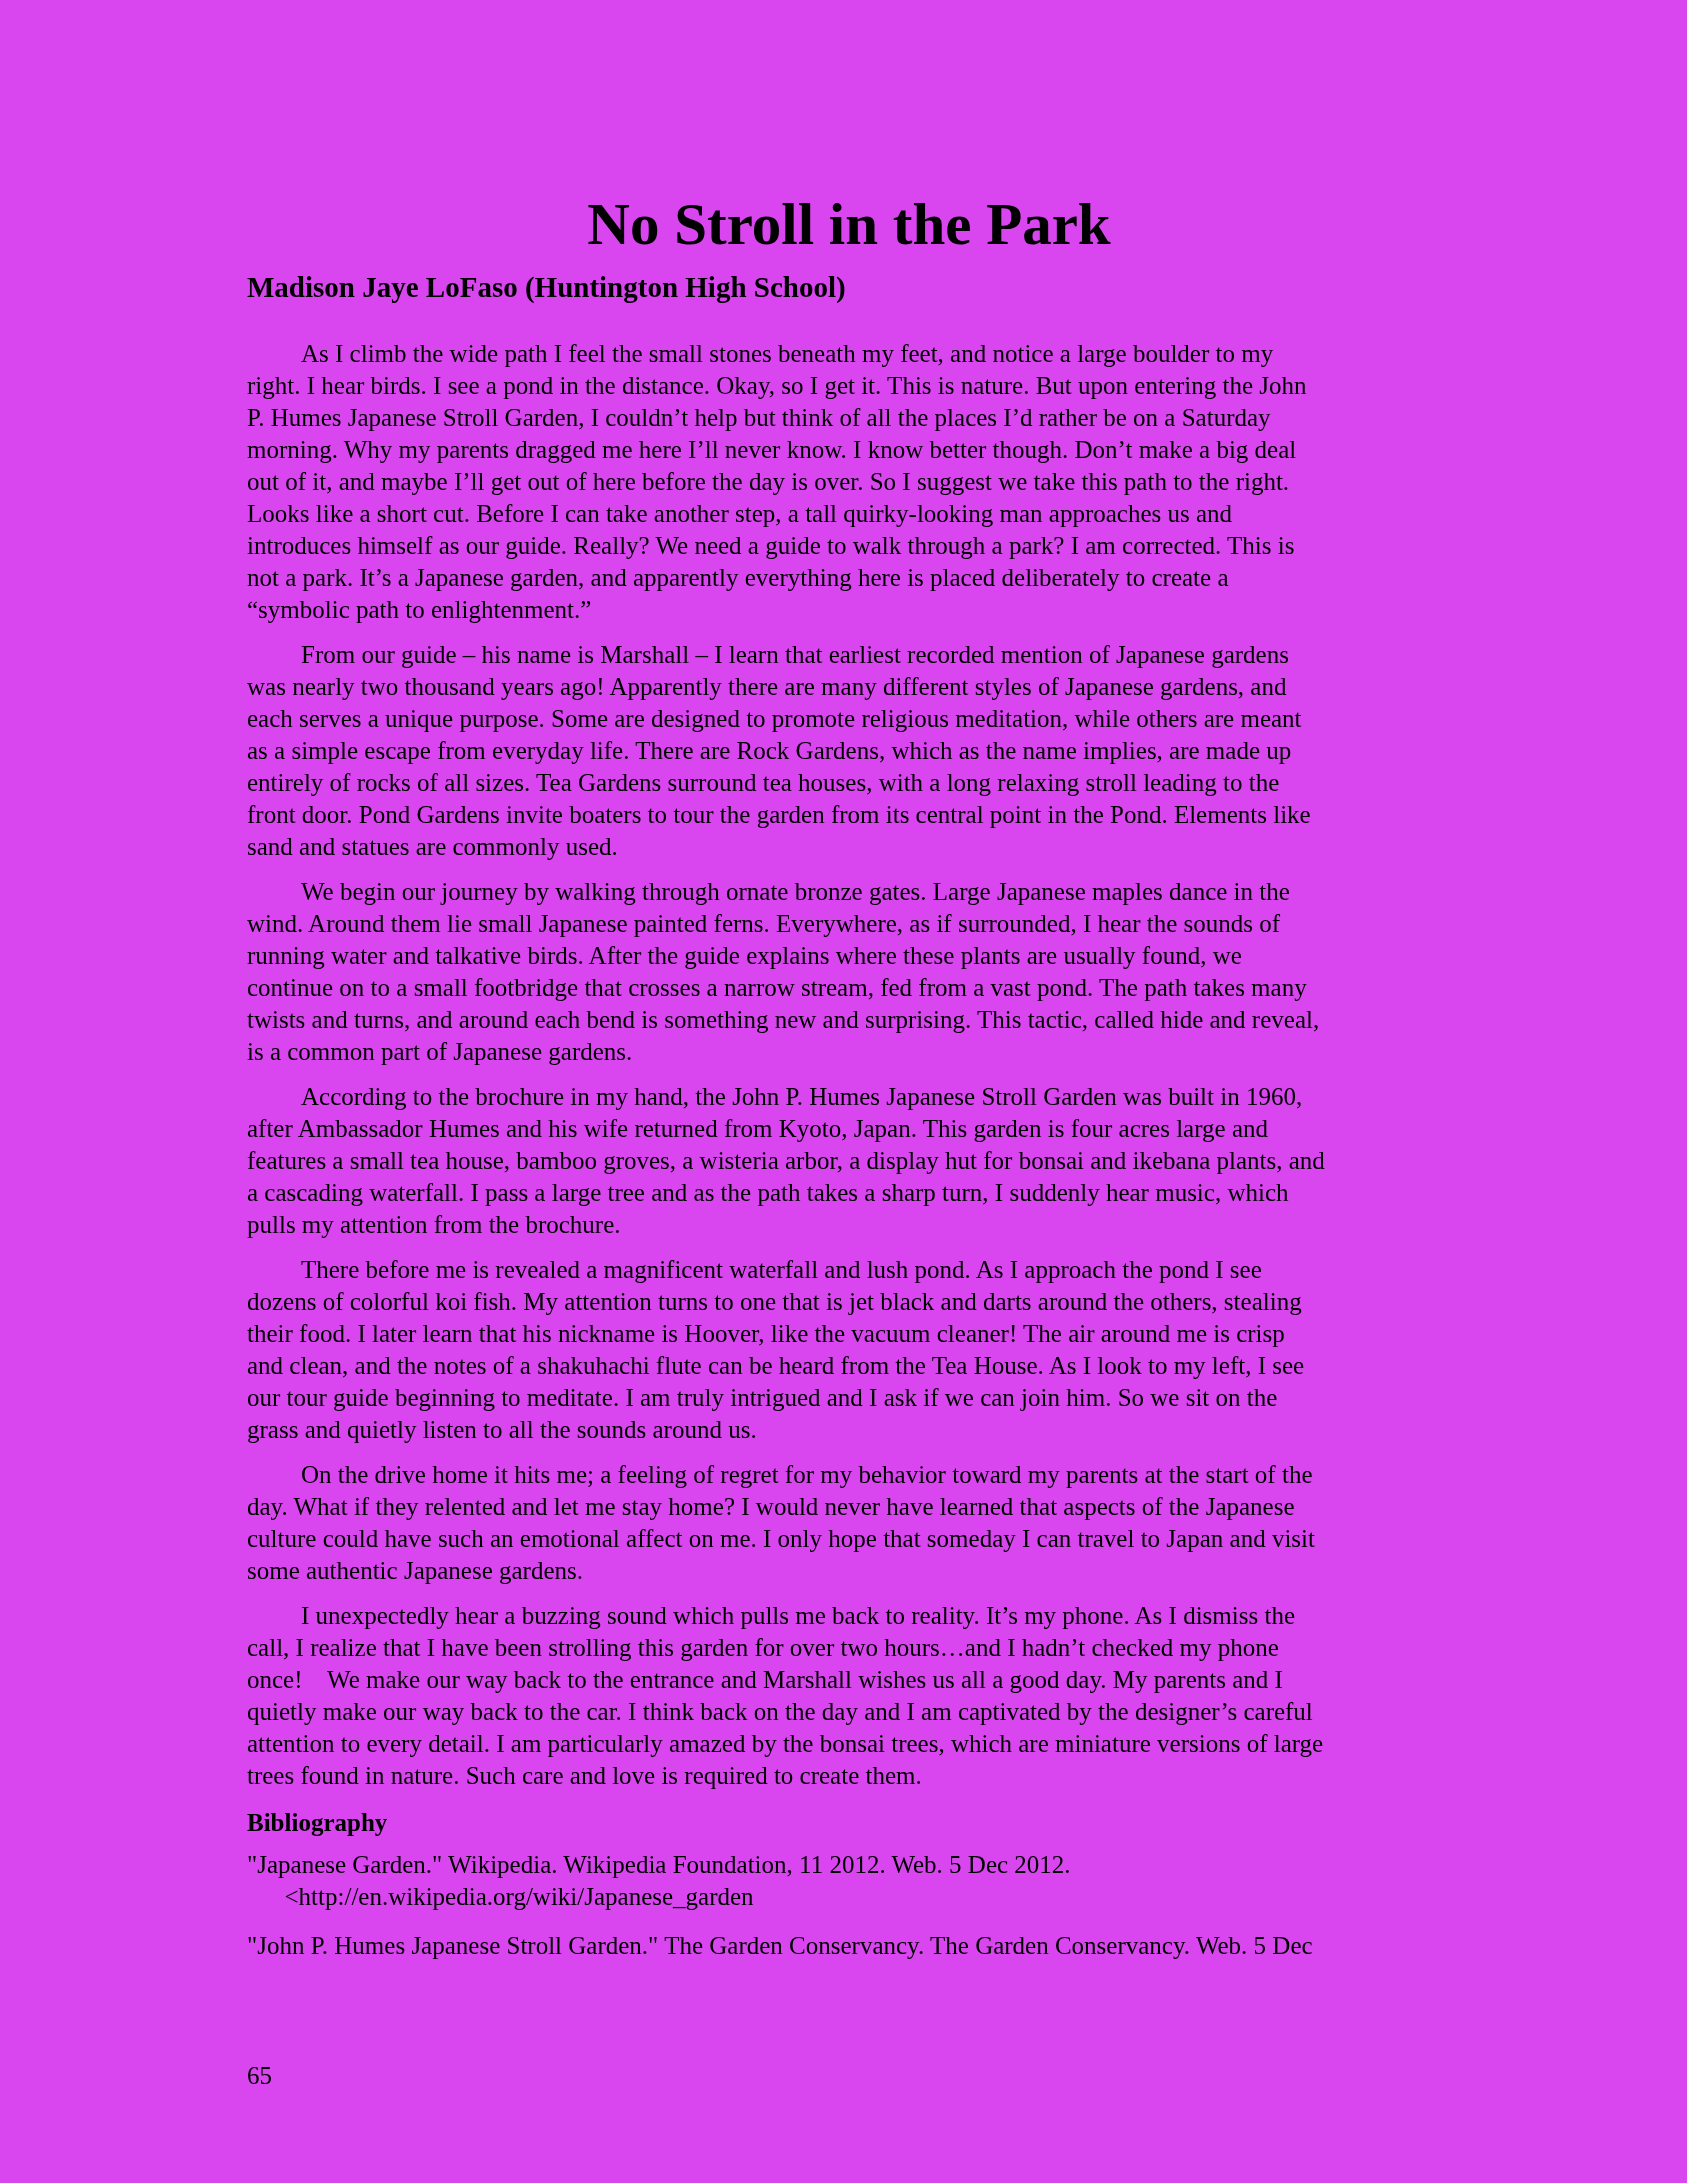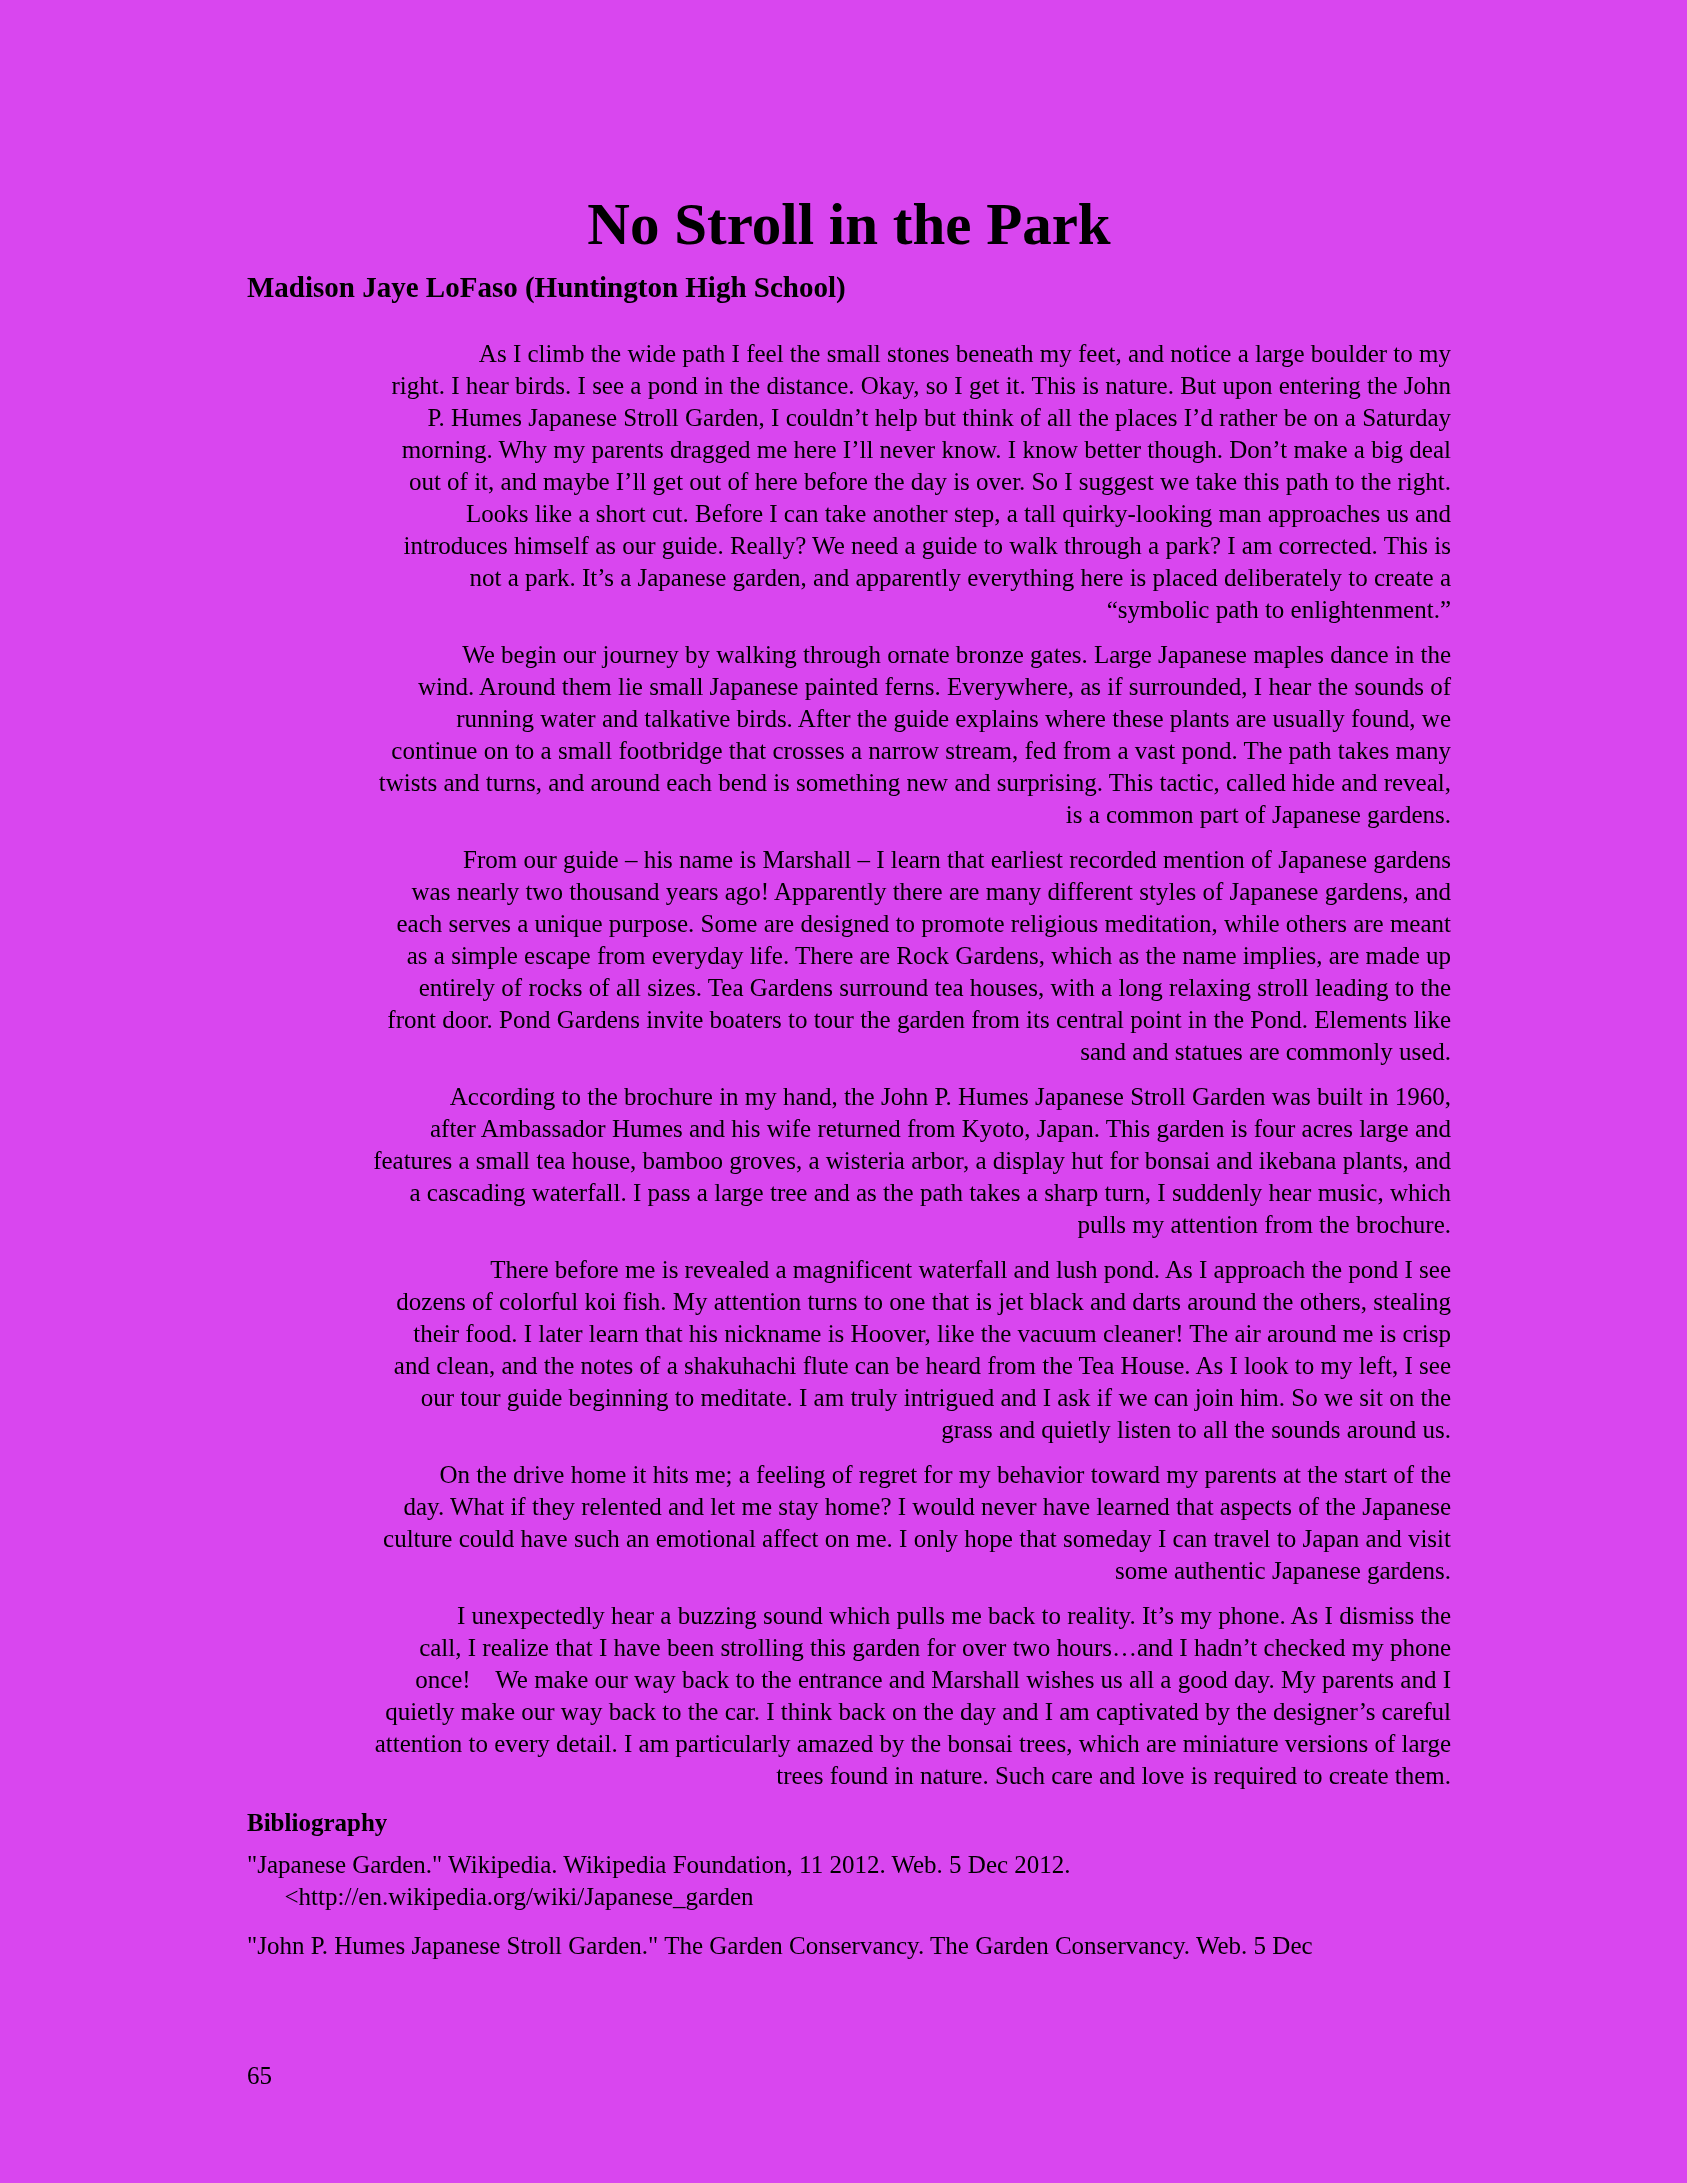--- a/index.html
+++ b/index.html
@@ -34,21 +34,21 @@
     text-align: left;
     white-space: pre;
   }
   .essay-body { margin-top: 34px; }
   .essay-body p {
     margin: 0 0 13px 0;
     font-size: 25px;
     line-height: 32px;
     text-indent: 54px;
     white-space: pre;
-    text-align: right;
+    text-align: left;
   }
   .bib-heading {
     margin: 15px 0 10px 0;
     font-size: 25px;
     line-height: 32px;
     font-weight: bold;
     white-space: pre;
   }
   .bib-entry {
     margin: 0 0 17px 0;
@@ -77,33 +77,33 @@
     <div class="essay-body">
       <p>As I climb the wide path I feel the small stones beneath my feet, and notice a large boulder to my
 right. I hear birds. I see a pond in the distance. Okay, so I get it. This is nature. But upon entering the John
 P. Humes Japanese Stroll Garden, I couldn’t help but think of all the places I’d rather be on a Saturday
 morning. Why my parents dragged me here I’ll never know. I know better though. Don’t make a big deal
 out of it, and maybe I’ll get out of here before the day is over. So I suggest we take this path to the right.
 Looks like a short cut. Before I can take another step, a tall quirky-looking man approaches us and
 introduces himself as our guide. Really? We need a guide to walk through a park? I am corrected. This is
 not a park. It’s a Japanese garden, and apparently everything here is placed deliberately to create a
 “symbolic path to enlightenment.”</p>
-      <p>We begin our journey by walking through ornate bronze gates. Large Japanese maples dance in the
-wind. Around them lie small Japanese painted ferns. Everywhere, as if surrounded, I hear the sounds of
-running water and talkative birds. After the guide explains where these plants are usually found, we
-continue on to a small footbridge that crosses a narrow stream, fed from a vast pond. The path takes many
-twists and turns, and around each bend is something new and surprising. This tactic, called hide and reveal,
-is a common part of Japanese gardens.</p>
       <p>From our guide – his name is Marshall – I learn that earliest recorded mention of Japanese gardens
 was nearly two thousand years ago! Apparently there are many different styles of Japanese gardens, and
 each serves a unique purpose. Some are designed to promote religious meditation, while others are meant
 as a simple escape from everyday life. There are Rock Gardens, which as the name implies, are made up
 entirely of rocks of all sizes. Tea Gardens surround tea houses, with a long relaxing stroll leading to the
 front door. Pond Gardens invite boaters to tour the garden from its central point in the Pond. Elements like
 sand and statues are commonly used.</p>
+      <p>We begin our journey by walking through ornate bronze gates. Large Japanese maples dance in the
+wind. Around them lie small Japanese painted ferns. Everywhere, as if surrounded, I hear the sounds of
+running water and talkative birds. After the guide explains where these plants are usually found, we
+continue on to a small footbridge that crosses a narrow stream, fed from a vast pond. The path takes many
+twists and turns, and around each bend is something new and surprising. This tactic, called hide and reveal,
+is a common part of Japanese gardens.</p>
       <p>According to the brochure in my hand, the John P. Humes Japanese Stroll Garden was built in 1960,
 after Ambassador Humes and his wife returned from Kyoto, Japan. This garden is four acres large and
 features a small tea house, bamboo groves, a wisteria arbor, a display hut for bonsai and ikebana plants, and
 a cascading waterfall. I pass a large tree and as the path takes a sharp turn, I suddenly hear music, which
 pulls my attention from the brochure.</p>
       <p>There before me is revealed a magnificent waterfall and lush pond. As I approach the pond I see
 dozens of colorful koi fish. My attention turns to one that is jet black and darts around the others, stealing
 their food. I later learn that his nickname is Hoover, like the vacuum cleaner! The air around me is crisp
 and clean, and the notes of a shakuhachi flute can be heard from the Tea House. As I look to my left, I see
 our tour guide beginning to meditate. I am truly intrigued and I ask if we can join him. So we sit on the

